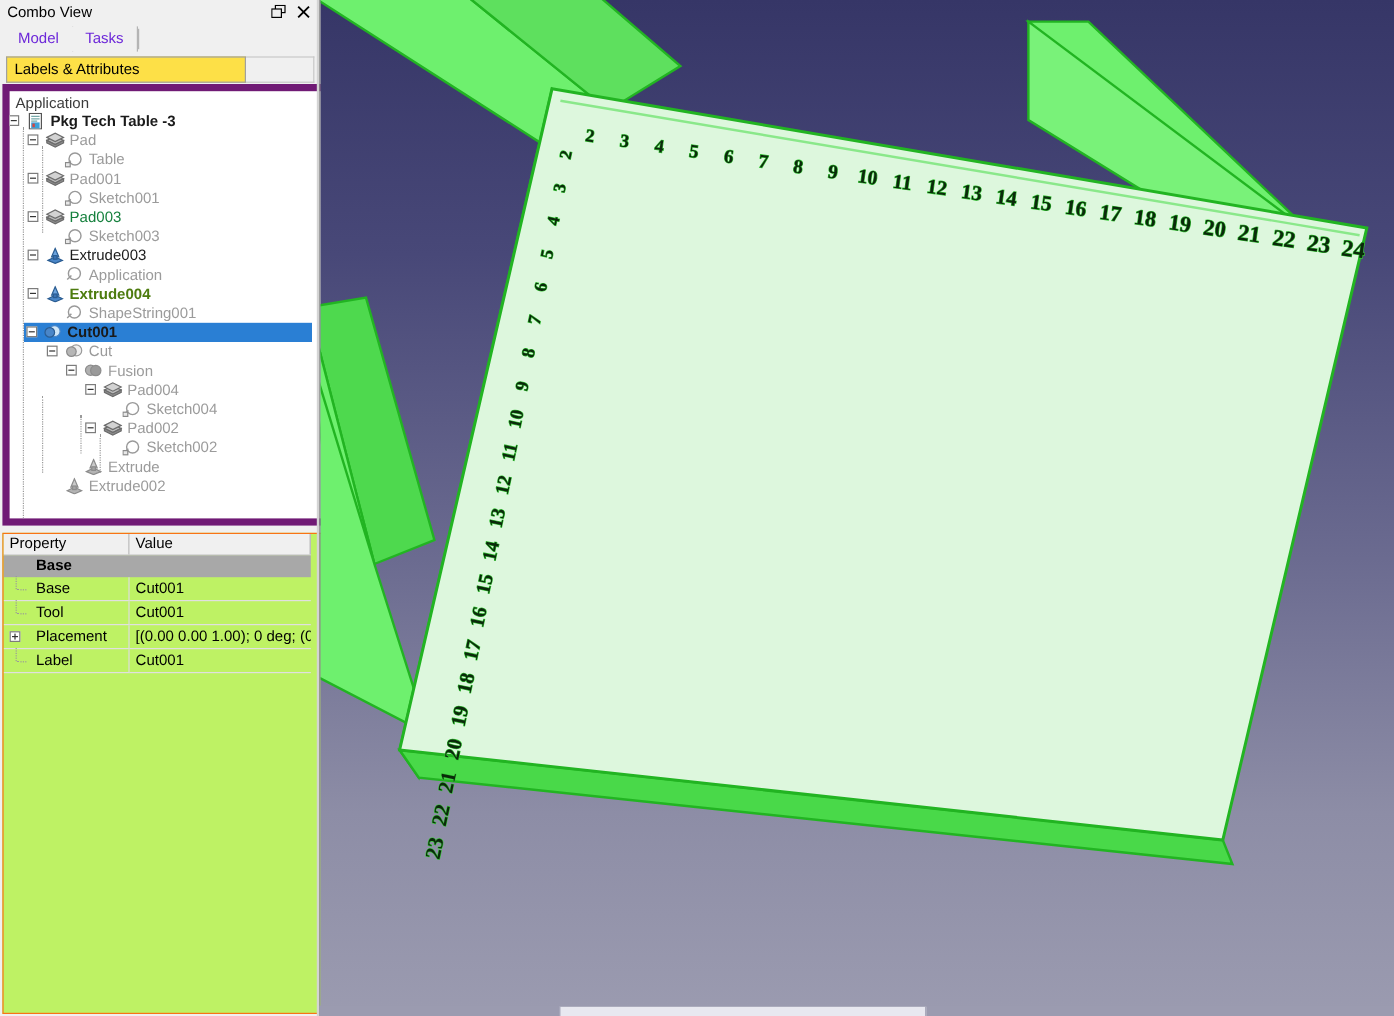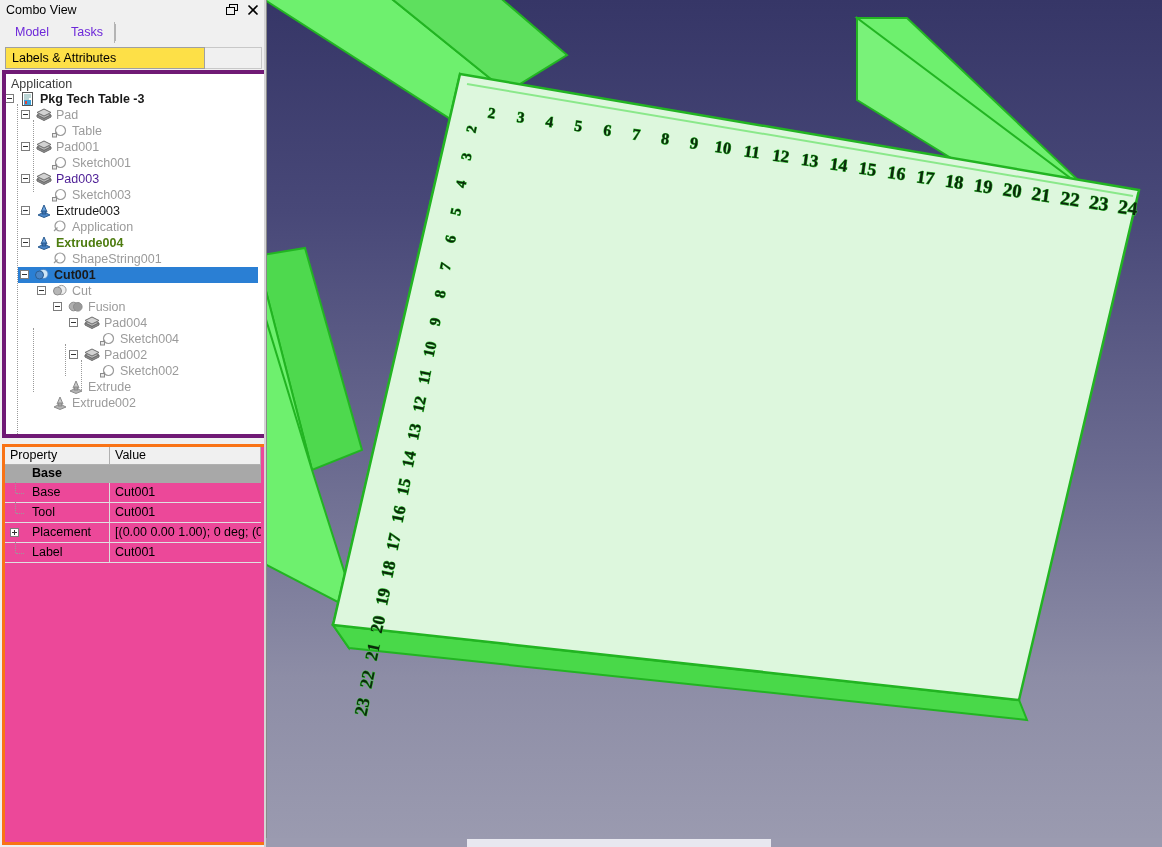--- a/index.html
+++ b/index.html
@@ -50,21 +50,21 @@
     line-height:20px;padding-left:6px;font-size:12.5px;color:#000;
   }
   #labels-header-filler{
     position:absolute;left:205px;top:47px;width:57px;height:22px;
     background:#f0f0f0;border:1px solid #c8c8c8;border-left:none;box-sizing:border-box;
   }
 
   
   #tree-frame{
     position:absolute;left:2px;top:70px;width:308px;height:368px;
-    background:#fff;border:4px solid #701a75;box-sizing:border-box;
+    background:#fff;border:6px solid #701a75;box-sizing:border-box;
     overflow:hidden;
   }
   #tree-root-label{
     position:absolute;left:5px;top:3px;font-size:12.5px;color:#3c3c3c;
   }
   .tnode{
     position:absolute;height:16px;line-height:16px;white-space:nowrap;
     font-size:12.5px;
   }
   .tnode .tlabel{position:absolute;left:22px;top:0;}
@@ -77,21 +77,21 @@
   .expander:after{
     content:"";position:absolute;left:1px;top:3px;width:5px;height:1px;background:#333;
   }
   .dashv{position:absolute;width:0;border-left:1px dotted #9a9a9a;}
   .ticon{position:absolute;left:2px;top:1px;width:16px;height:14px;}
   .ticon svg{display:block;}
 
   
   #prop-frame{
     position:absolute;left:2px;top:444px;width:282px;height:401px;
-    background:#ec4899;border:3px solid #f97316;box-sizing:border-box;overflow:hidden;
+    background:#bef264;border:1px solid #f97316;box-sizing:border-box;overflow:hidden;
   }
   #prop-head{
     position:absolute;left:0;top:0;width:256px;height:18px;
     background:#f0f0f0;border-bottom:1px solid #b0b0b0;box-sizing:border-box;
   }
   .phcell{
     position:absolute;top:0;height:17px;line-height:17px;font-size:12.5px;
     padding-left:5px;background:#f0f0f0;box-sizing:border-box;
     border-right:1px solid #b0b0b0;
   }
@@ -245,21 +245,21 @@
           </div>
           <div class="tnode" style="top:97px;left:28px;">
             <span class="expander" style="left:-13px"></span>
             <span class="ticon" style="left:2px">
               <svg xmlns="http://www.w3.org/2000/svg" width="16" height="14" viewBox="0 0 16 14">
                 <polygon points="1,7 8,3.5 15,7 8,10.5" fill="#b9b9b9" stroke="#6c6c6c"></polygon>
                 <polygon points="1,7 1,9 8,12.5 15,9 15,7 8,10.5" fill="#8e8e8e" stroke="#6c6c6c"></polygon>
                 <polygon points="1,4.5 8,1 15,4.5 8,8" fill="#d2d2d2" stroke="#6c6c6c"></polygon>
               </svg>
             </span>
-            <span class="tlabel" style="left:22px;color:#4c1d95;font-weight:normal">Pad003</span>
+            <span class="tlabel" style="left:22px;color:#15803d;font-weight:normal">Pad003</span>
           </div>
           <div class="tnode" style="top:113px;left:44px;">
             <span class="ticon" style="left:2px">
               <svg xmlns="http://www.w3.org/2000/svg" width="16" height="14" viewBox="0 0 16 14">
                 <circle cx="8.5" cy="6.5" r="5" fill="none" stroke="#9a9a9a" stroke-width="1.2"></circle>
                 <path d="M1.5,11 L5,8" stroke="#9a9a9a" stroke-width="1.2"></path>
                 <rect x="0.5" y="9.5" width="4" height="3.5" fill="#e8e8e8" stroke="#8a8a8a"></rect>
               </svg>
             </span>
             <span class="tlabel" style="left:22px;color:#9b9b9b;font-weight:normal">Sketch003</span>

